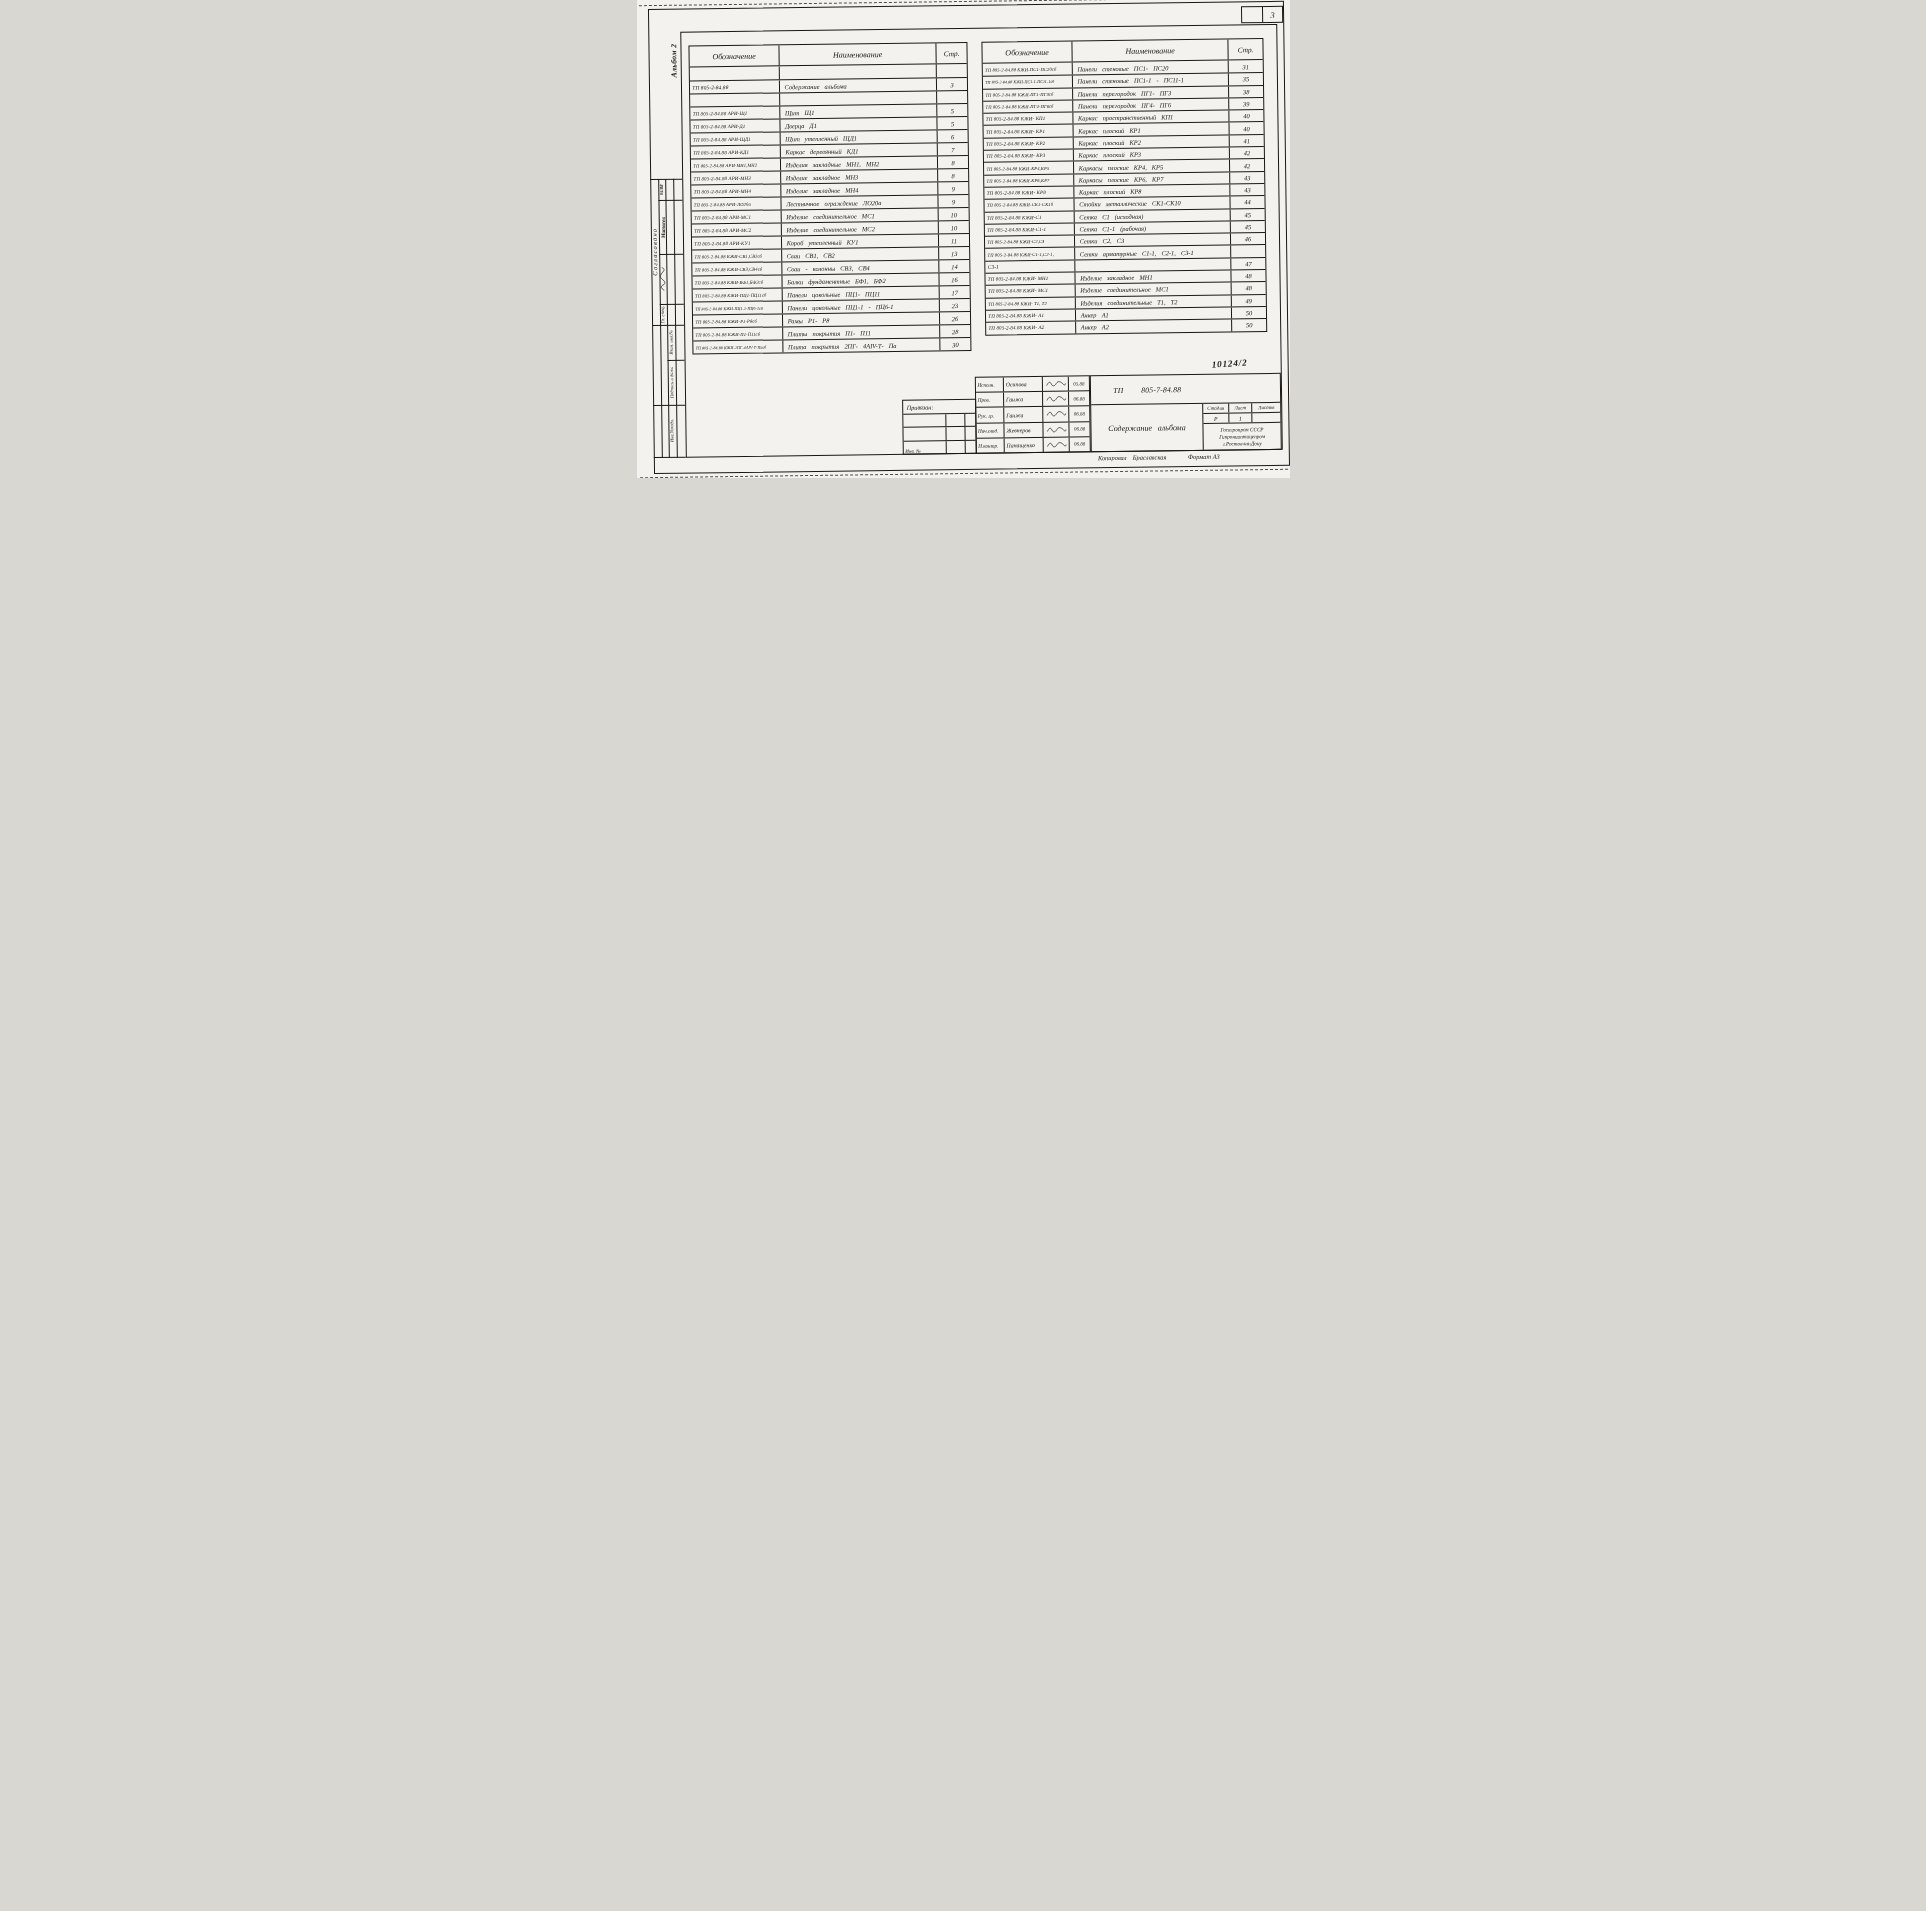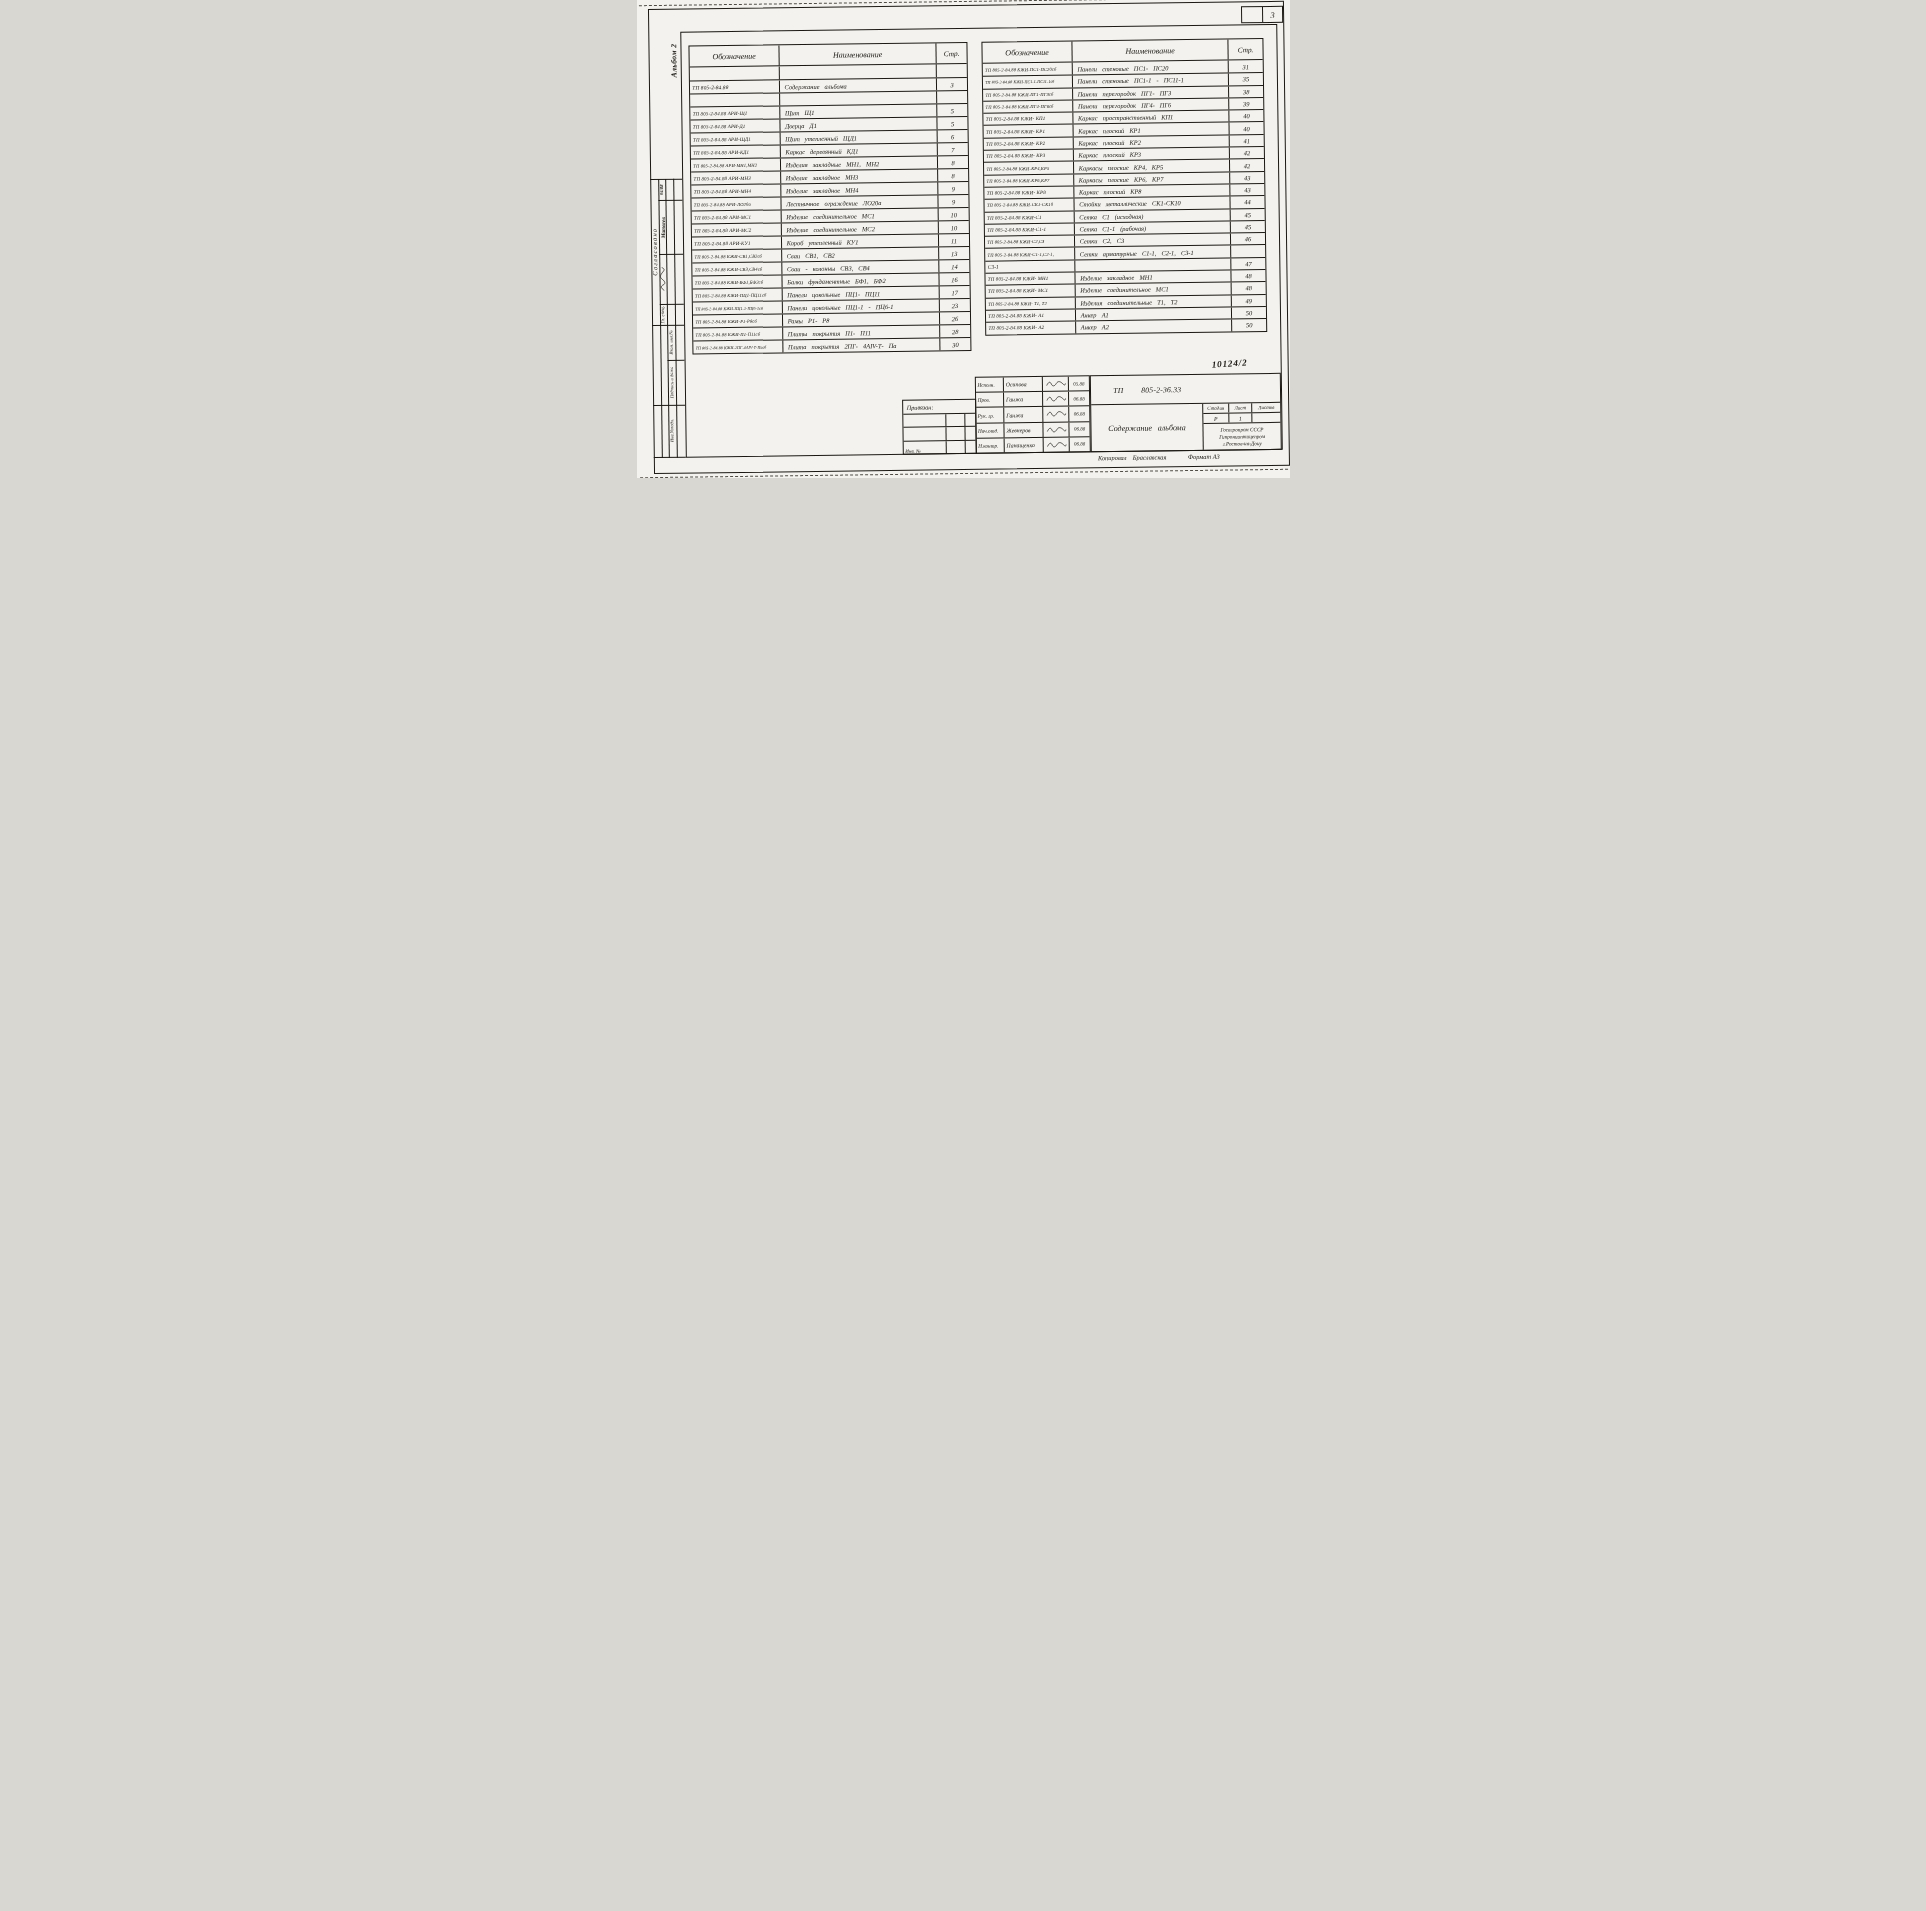--- a/index.html
+++ b/index.html
@@ -445,21 +445,21 @@
             </svg>
           </div>
           <div class="sc dt">06.88</div>
         </div>
       </div>
 
     <div class="tbright">
       <div class="doccell">
         <span>ТП</span>
         <span class="gap"></span>
-        <span>805-2-36.33</span>
+        <span>805-7-84.88</span>
       </div>
       <div class="tblower">
         <div class="titlecell">Содержание альбома</div>
         <div class="stagecol">
           <div class="stagehead">
             <div class="st1">Стадия</div>
             <div class="st2">Лист</div>
             <div class="st3">Листов</div>
           </div>
           <div class="stagevals">

